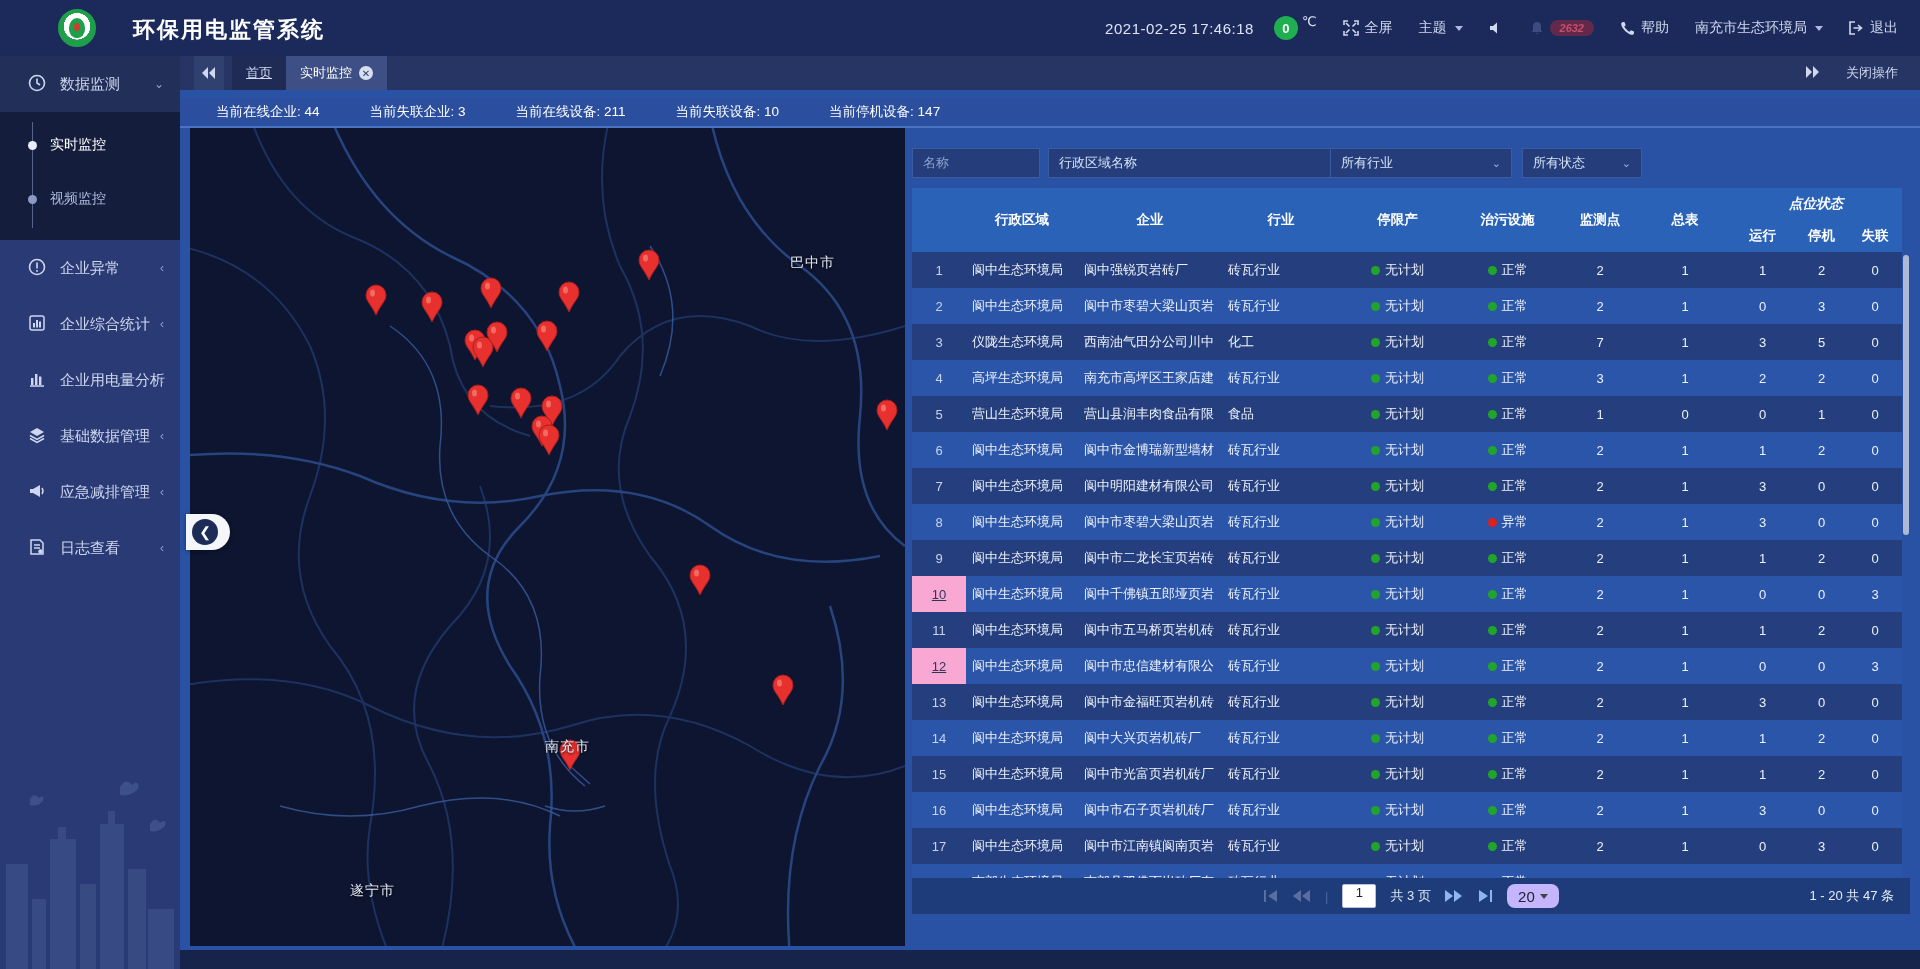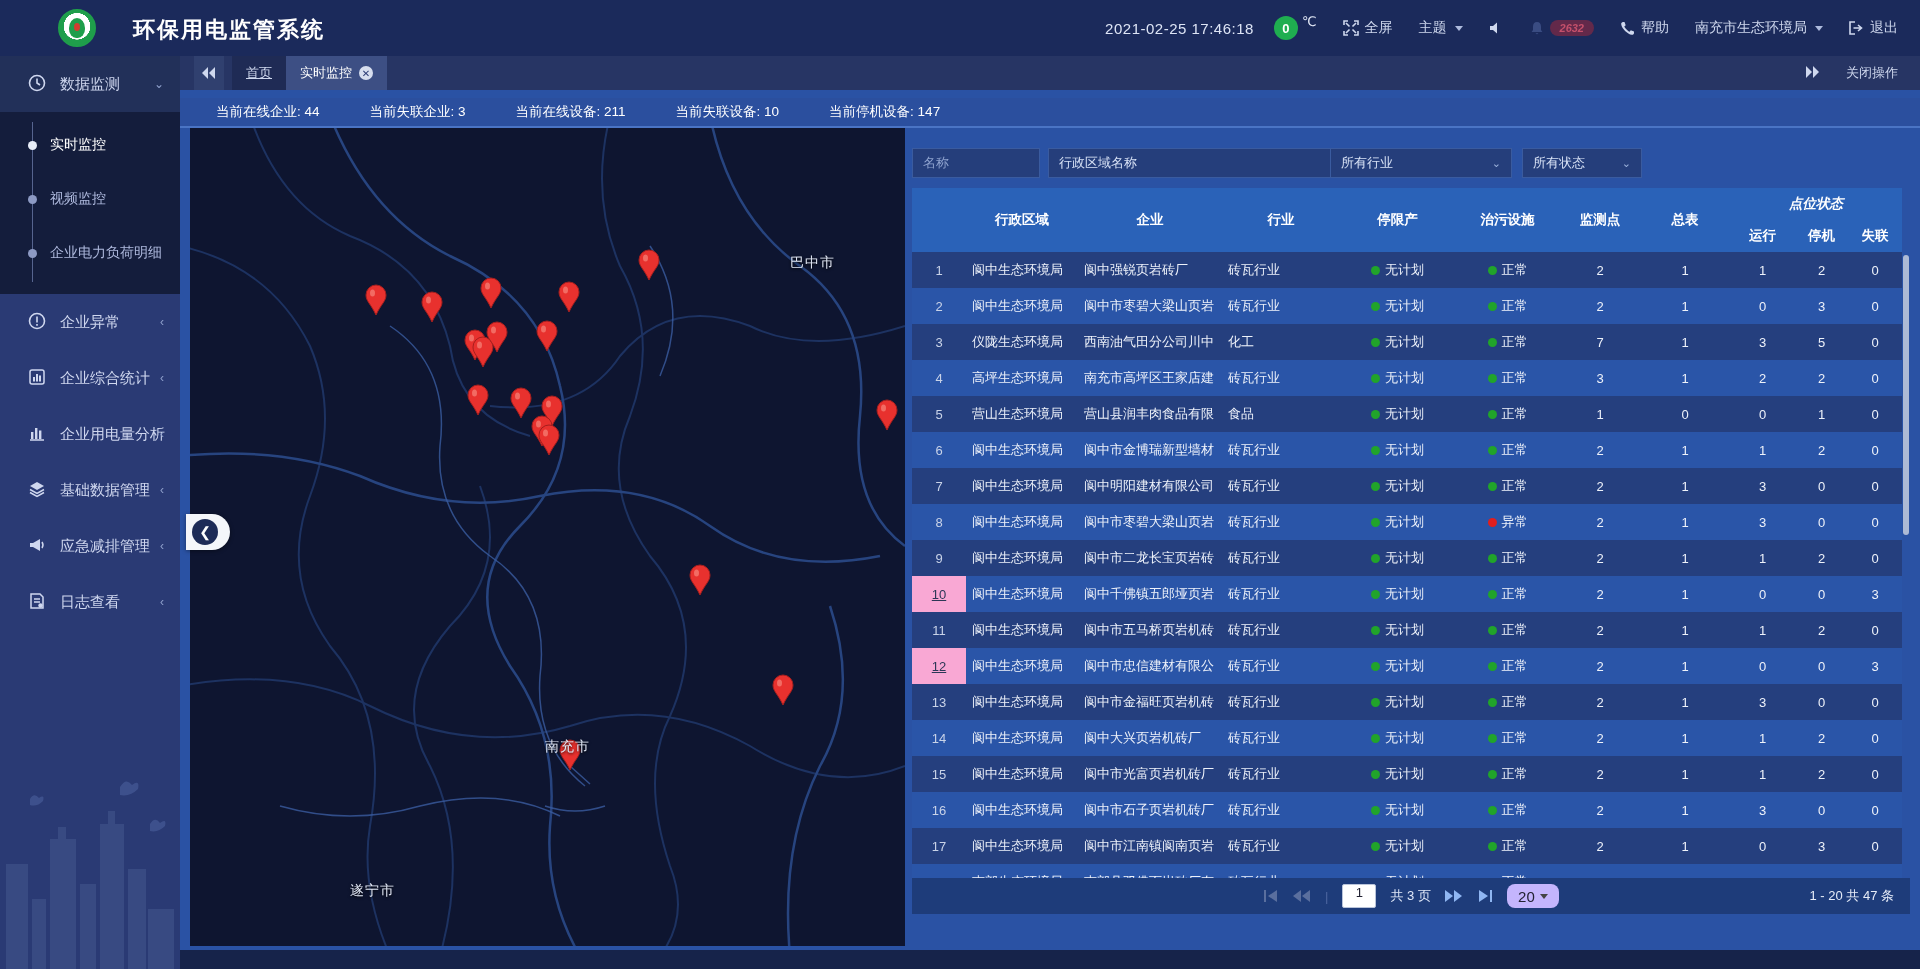--- a/index.html
+++ b/index.html
@@ -190,24 +190,20 @@
         </div>
         <div class="submenu">
           <div class="submenu-line"></div>
           <div class="submenu-item active">
             <span class="submenu-dot"></span>
             <span>实时监控</span>
           </div>
           <div class="submenu-item">
             <span class="submenu-dot"></span>
             <span>视频监控</span>
-          </div>
-          <div class="submenu-item">
-            <span class="submenu-dot"></span>
-            <span>企业电力负荷明细</span>
           </div>
         </div>
         <div class="menu-item">
           <span><svg width="18" height="18" viewBox="0 0 18 18">
               <circle cx="9" cy="9" r="7.5" stroke="#cfd7ef" stroke-width="1.6" fill="none"></circle>
               <rect x="8.2" y="4.5" width="1.6" height="6" fill="#cfd7ef"></rect>
               <rect x="8.2" y="12" width="1.6" height="1.8" fill="#cfd7ef"></rect>
             </svg></span>
           <span>企业异常</span>
           <span class="chev">‹</span>

